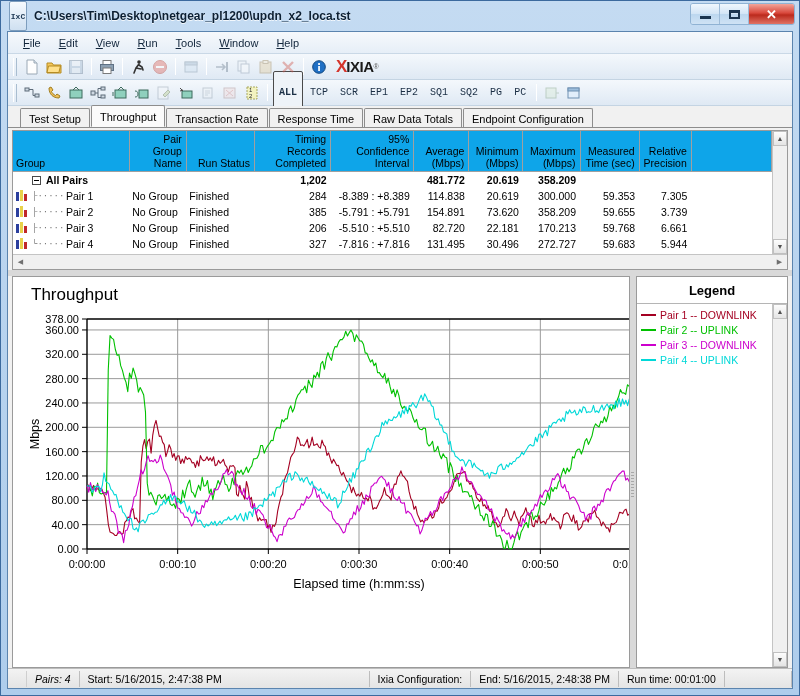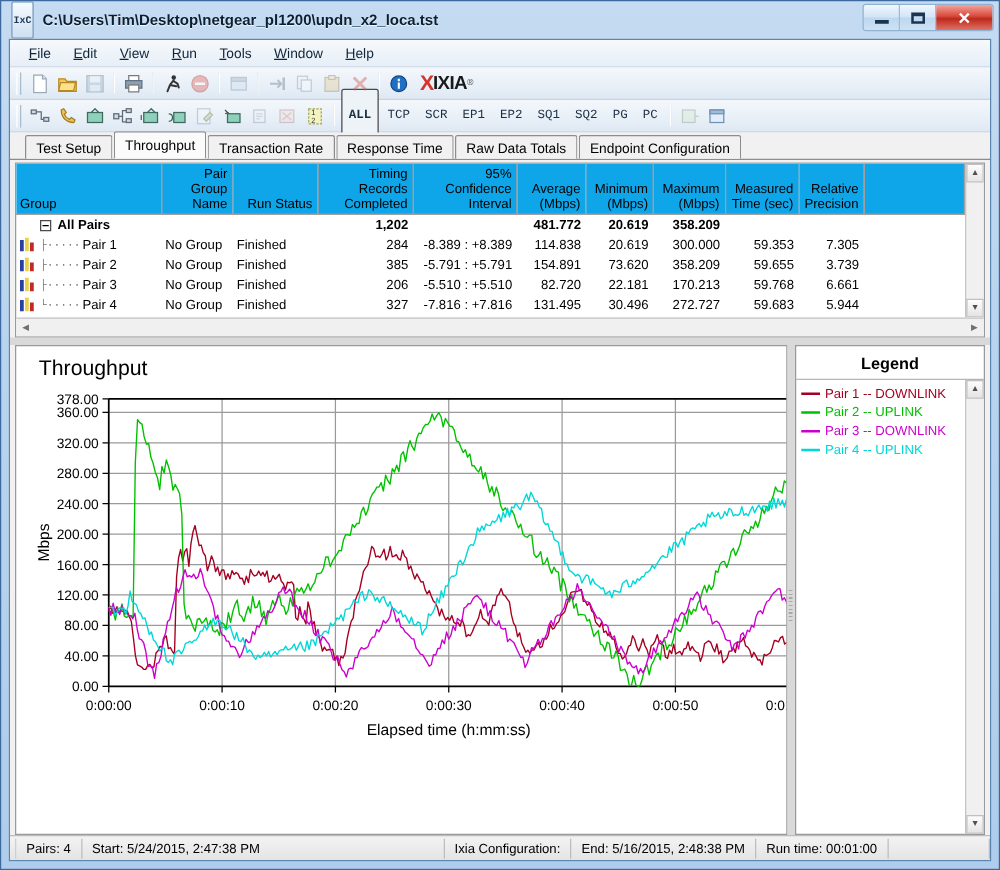--- a/index.html
+++ b/index.html
@@ -313,21 +313,21 @@
     display:flex; align-items:center;
     font-size:10.5px; color:#000;
     flex:0 0 auto;
   }
   .status-cell {
     padding:0 8px;
     border-right:1px solid #bdbdbd;
     height:16px; line-height:16px;
     white-space:nowrap;
   }
-  .status-cell.first { border-left:1px solid #cfcfcf; margin-left:4px;}
+  .status-cell.first { border-left:1px solid #cfcfcf; margin-left:18px;font-style:italic;}
   .status-cell.flex { flex:1 1 auto; }
 </style>
 </head>
 <body>
 
 <div id="window">
 
   <div id="titlebar">
     <div id="app-icon">IxC</div>
     <div id="title-text">C:\Users\Tim\Desktop\netgear_pl1200\updn_x2_loca.tst</div>
@@ -816,21 +816,21 @@
           <div class="vsb">
             <div class="sb-arrow">▲</div>
             <div class="sb-arrow">▼</div>
           </div>
         </div>
       </div>
     </div>
 
     <div id="statusbar">
       <div class="status-cell first">Pairs: 4</div>
-      <div class="status-cell" style="min-width:290px">Start: 5/24/2015, 2:47:38 PM</div>
+      <div class="status-cell" style="min-width:290px">Start: 5/16/2015, 2:47:38 PM</div>
       <div class="status-cell">Ixia Configuration:</div>
       <div class="status-cell">End: 5/16/2015, 2:48:38 PM</div>
       <div class="status-cell">Run time: 00:01:00</div>
       <div class="status-cell flex"></div>
     </div>
 
   </div>
 </div>
 
 </body></html>

